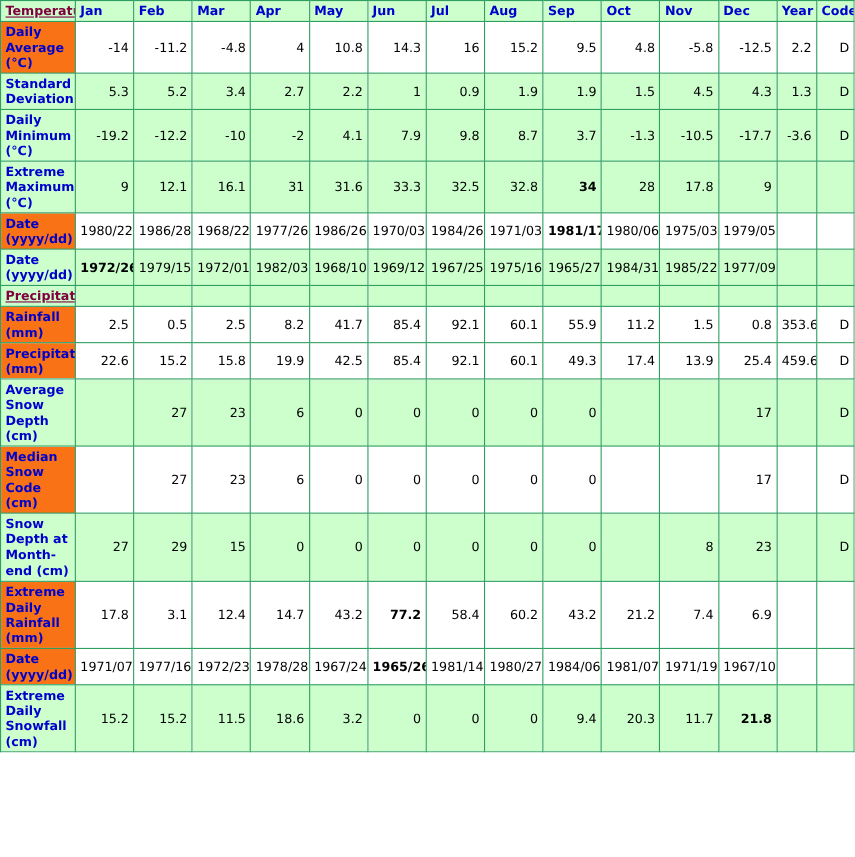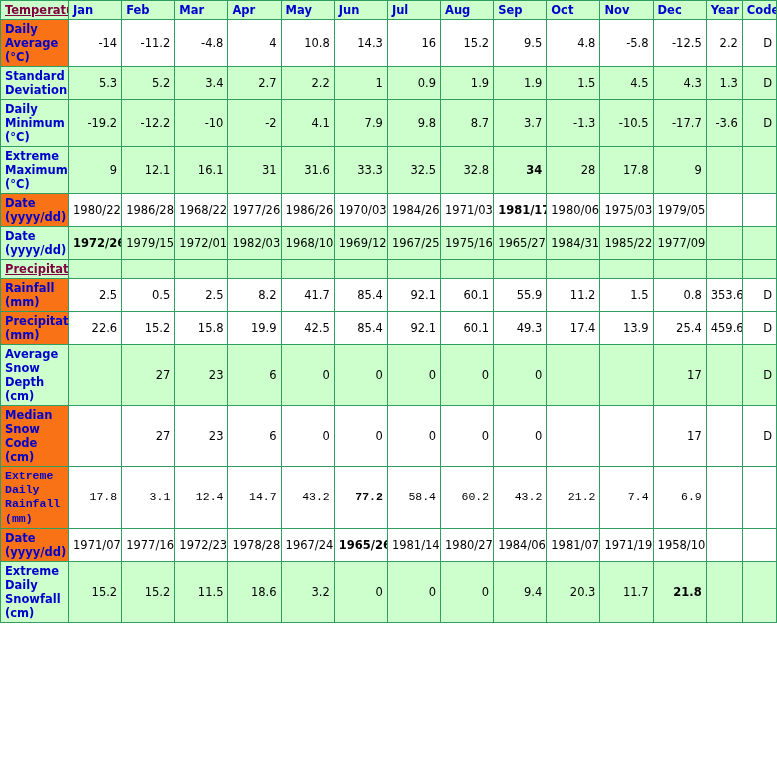--- a/index.html
+++ b/index.html
@@ -300,21 +300,38 @@
         <td class="val">0</td>
         <td class="val">0</td>
         <td class="val">0</td>
         <td class="val">0</td>
         <td class="val">&nbsp;</td>
         <td class="val">&nbsp;</td>
         <td class="val">17</td>
         <td class="val">&nbsp;</td>
         <td class="val">D</td>
       </tr>
-      <tr class="rowA" style="height: 26px; font-family: Liberation Mono, monospace;">
+      <tr class="rowB thickbottom" style="height: 40px;">
+        <td class="rowlabel">Snow Depth at Month-end (cm)</td>
+        <td class="val">27</td>
+        <td class="val">29</td>
+        <td class="val">15</td>
+        <td class="val">0</td>
+        <td class="val">0</td>
+        <td class="val">0</td>
+        <td class="val">0</td>
+        <td class="val">0</td>
+        <td class="val">0</td>
+        <td class="val">&nbsp;</td>
+        <td class="val">8</td>
+        <td class="val">23</td>
+        <td class="val">&nbsp;</td>
+        <td class="val">D</td>
+      </tr>
+      <tr class="rowA" style="height: 26px;">
         <td class="rowlabel">Extreme Daily Rainfall (mm)</td>
         <td class="val">17.8</td>
         <td class="val">3.1</td>
         <td class="val">12.4</td>
         <td class="val">14.7</td>
         <td class="val">43.2</td>
         <td class="val bold">77.2</td>
         <td class="val">58.4</td>
         <td class="val">60.2</td>
         <td class="val">43.2</td>
@@ -330,21 +347,21 @@
         <td class="val">1977/16</td>
         <td class="val">1972/23</td>
         <td class="val">1978/28</td>
         <td class="val">1967/24</td>
         <td class="val bold">1965/26</td>
         <td class="val">1981/14</td>
         <td class="val">1980/27</td>
         <td class="val">1984/06</td>
         <td class="val">1981/07</td>
         <td class="val">1971/19</td>
-        <td class="val">1958/10</td>
+        <td class="val">1967/10</td>
         <td class="val">&nbsp;</td>
         <td class="val">&nbsp;</td>
       </tr>
       <tr class="rowB" style="height: 40px;">
         <td class="rowlabel">Extreme Daily Snowfall (cm)</td>
         <td class="val">15.2</td>
         <td class="val">15.2</td>
         <td class="val">11.5</td>
         <td class="val">18.6</td>
         <td class="val">3.2</td>

